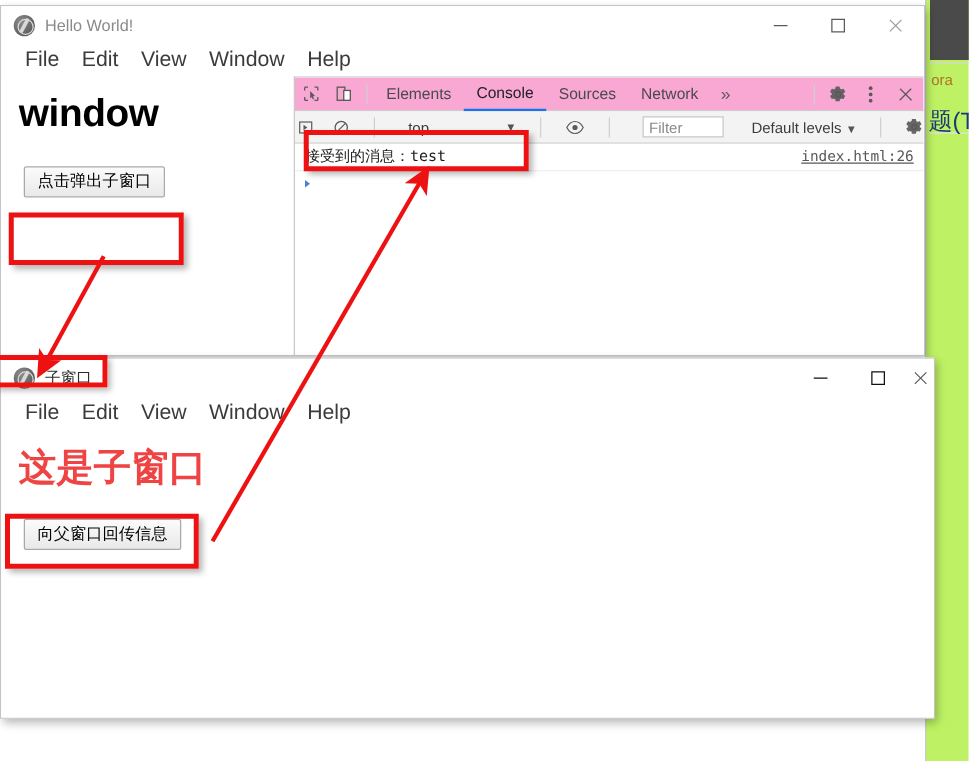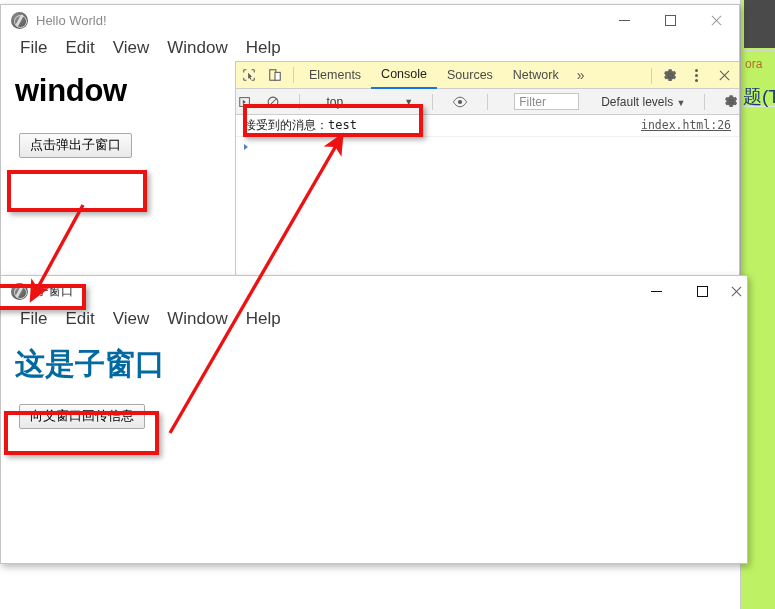--- a/index.html
+++ b/index.html
@@ -96,21 +96,21 @@
   .page-heading {
     font-size: 31px; font-weight: bold; color:#000;
     line-height: 1.28; margin: 0; padding: 10px 0 0 14px;
     letter-spacing: -0.3px;
   }
   .page-heading-sub {
     font-size: 31px; font-weight: bold; color:#000;
     line-height: 1.28; margin: 0; padding: 0 0 0 14px;
   }
   .page-heading-single {
-    font-size: 30px; font-weight: bold; color:#0369a1;
+    font-size: 30px; font-weight: bold; color:#ef4444;
     line-height: 1.2; margin: 0; padding: 14px 0 0 14px;
   }
 
   .html-button {
     font-family: "Liberation Sans", "DejaVu Sans", sans-serif;
     font-size: 13px; color:#000;
     background: linear-gradient(#fbfbfb, #e9e9e9);
     border: 1px solid #a9a9a9; border-radius: 2px;
     padding: 4px 10px; line-height: 1.15;
     white-space: nowrap; cursor: default;
@@ -118,21 +118,21 @@
 
   
   .devtools {
     position: absolute;
     background: #ffffff;
     border-left: 1px solid #c9c9c9;
     border-top: 1px solid #c9c9c9;
     overflow: hidden;
   }
   .dt-tabbar {
-    height: 27px; background:#fef9c3; border-bottom:1px solid #cdcdcd;
+    height: 27px; background:#f9a8d4; border-bottom:1px solid #cdcdcd;
     display:flex; align-items:center; position:relative;
   }
   .dt-icon-btn {
     width: 26px; height:26px; display:flex; align-items:center; justify-content:center;
   }
   .dt-sep { width:1px; height:16px; background:#cfcfcf; margin:0 5px; }
   .dt-tab {
     font-size:12.5px; color:#4a4a4a; padding: 5px 10px 5px 10px; white-space:nowrap;
     height:27px; display:flex; align-items:center;
   }
@@ -331,21 +331,21 @@
           <div class="dt-msg-row">
             <span class="dt-msg-text">接受到的消息：test</span>
             <span class="dt-msg-src">index.html:26</span>
           </div>
           <div class="dt-prompt-row"></div>
         </div>
       </div>
     </div>
   </div>
 
-  <div class="win" style="left:0px; top:275px; width:748px; height:289px;">
+  <div class="win" style="left:0px; top:286px; width:748px; height:289px;">
 
     <div class="titlebar">
       <div class="app-icon"></div>
       <div class="title-text dark">子窗口</div>
       <div class="wincontrols">
         <div class="wc">
             <span class="glyph-min" style="background:#111;"></span>
           </div>
         <div class="wc">
             <span class="glyph-max" style="border-color:#111;"></span>

